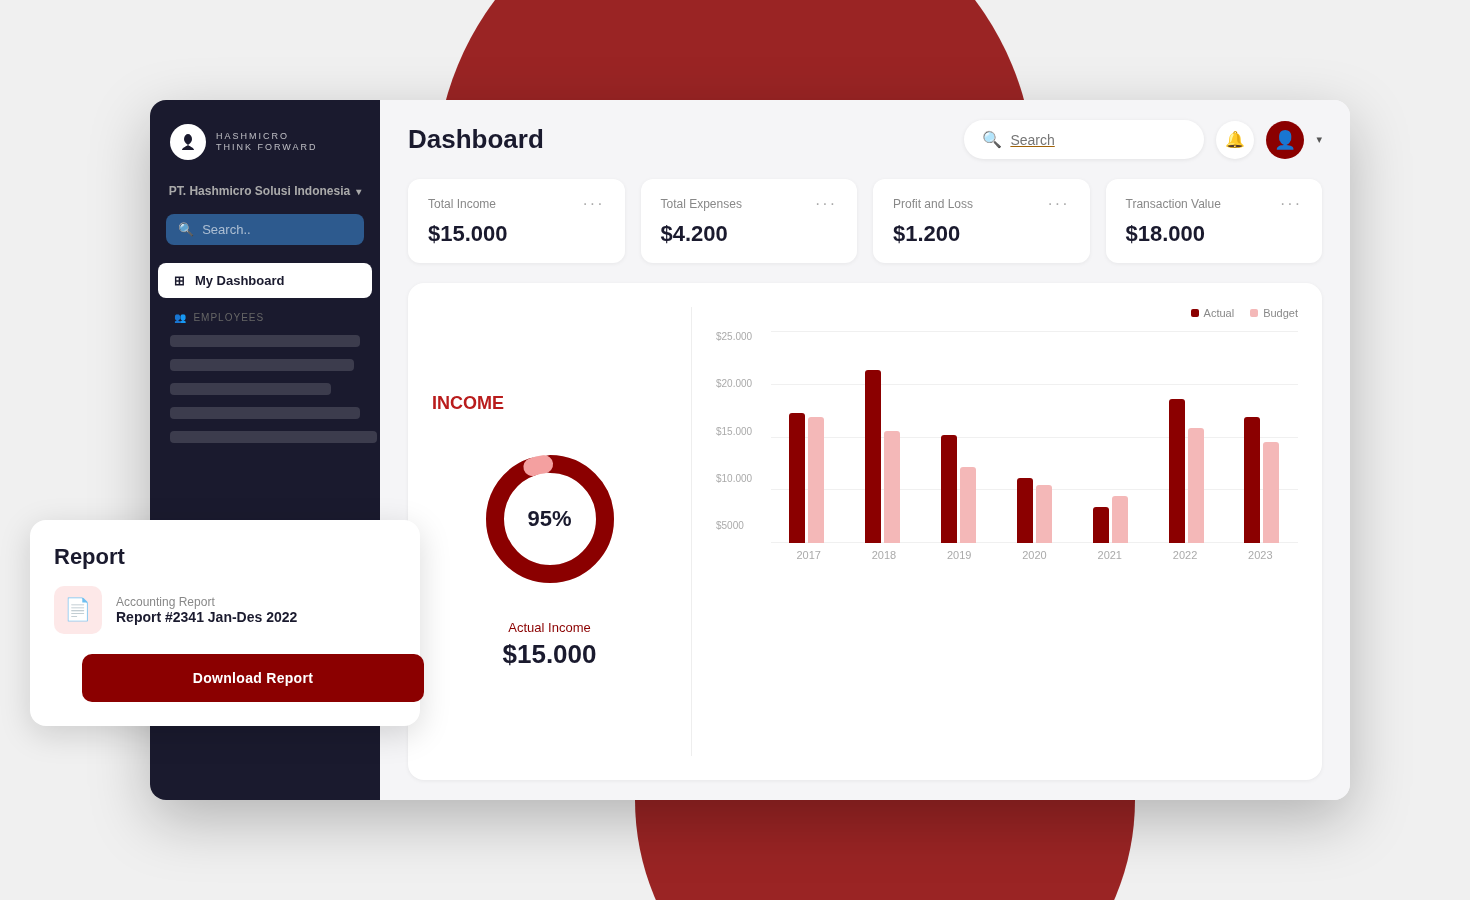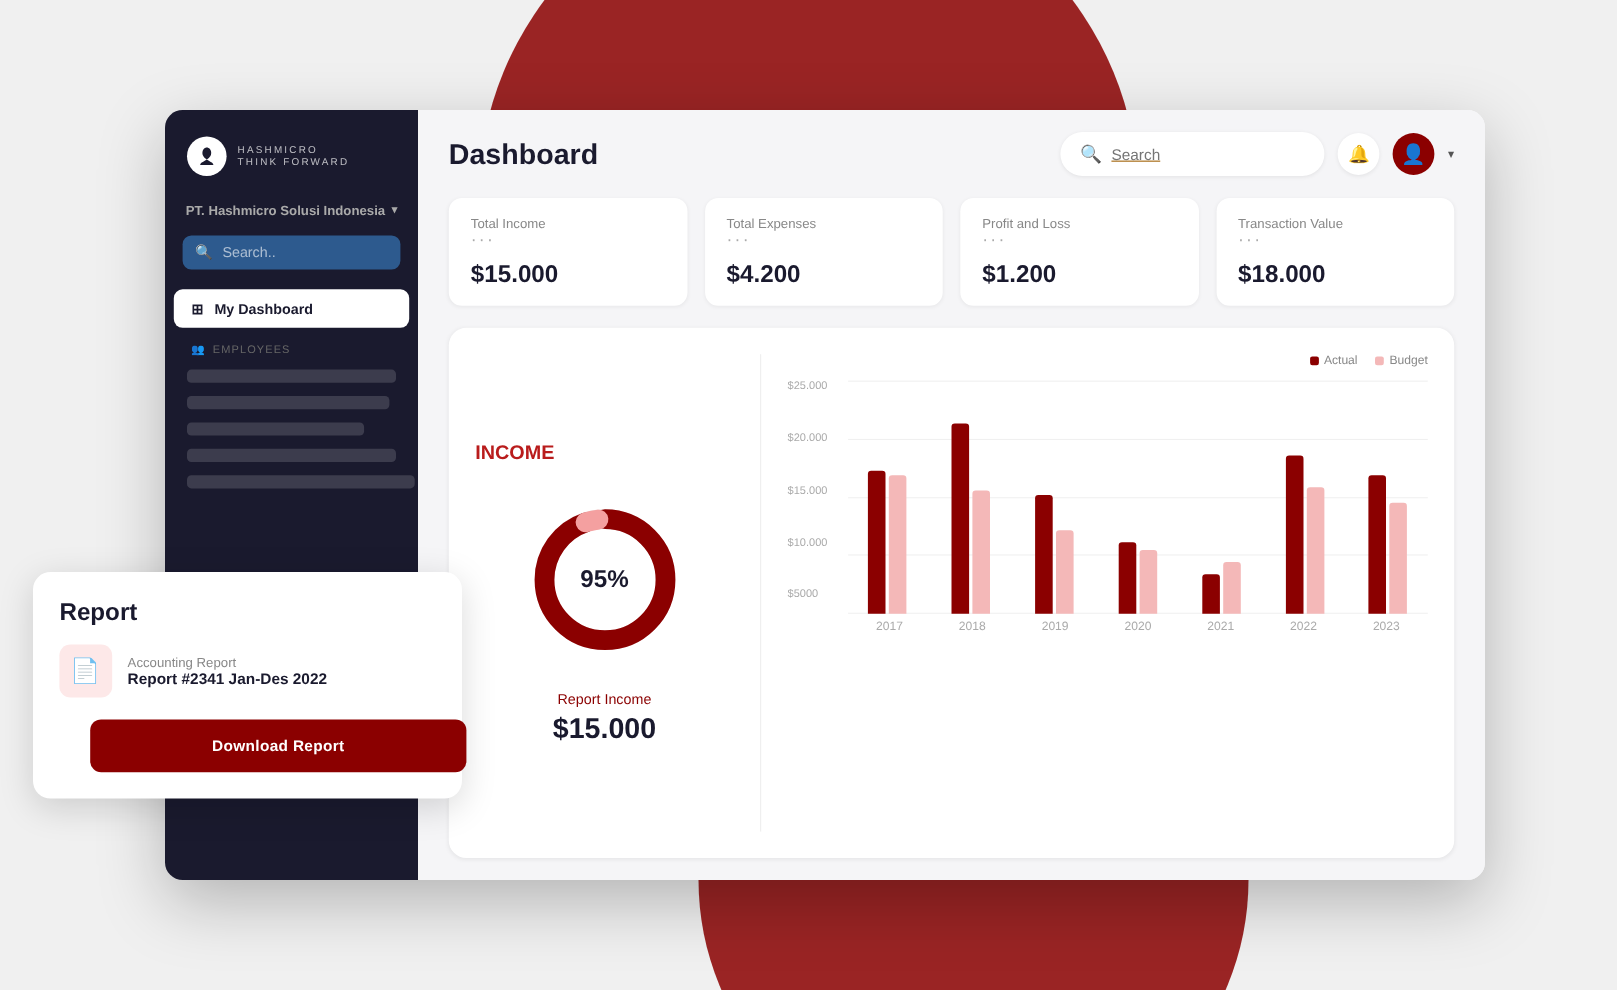--- a/index.html
+++ b/index.html
@@ -256,22 +256,22 @@
       background: white;
       border-radius: 12px;
       padding: 16px 20px;
       flex: 1;
       box-shadow: 0 1px 4px rgba(0,0,0,0.06);
     }
 
     .stat-card-header {
       display: flex;
       justify-content: space-between;
+      align-items: center;
       margin-bottom: 8px;
-      flex-direction: column;
     }
 
     .stat-label {
       font-size: 12px;
       color: #888;
     }
 
     .stat-dots {
       font-size: 16px;
       color: #aaa;
@@ -649,21 +649,21 @@
 
             <circle cx="75" cy="75" r="55" fill="none" stroke="#8b0000" stroke-width="18" stroke-dasharray="327.25 345" stroke-linecap="round"></circle>
 
             <circle cx="75" cy="75" r="55" fill="none" stroke="#f4a0a0" stroke-width="18" stroke-dasharray="12 333" stroke-dashoffset="-327" stroke-linecap="round"></circle>
           </svg>
           <div class="donut-center">
             <div class="donut-percent">95%</div>
           </div>
         </div>
 
-        <div class="income-label">Report Income</div>
+        <div class="income-label">Actual Income</div>
         <div class="income-amount">$15.000</div>
       </div>
 
       <div class="income-right">
         <div class="chart-legend">
           <div class="legend-item">
             <div class="legend-dot" style="background:#8b0000;"></div>
             <span>Actual</span>
           </div>
           <div class="legend-item">

